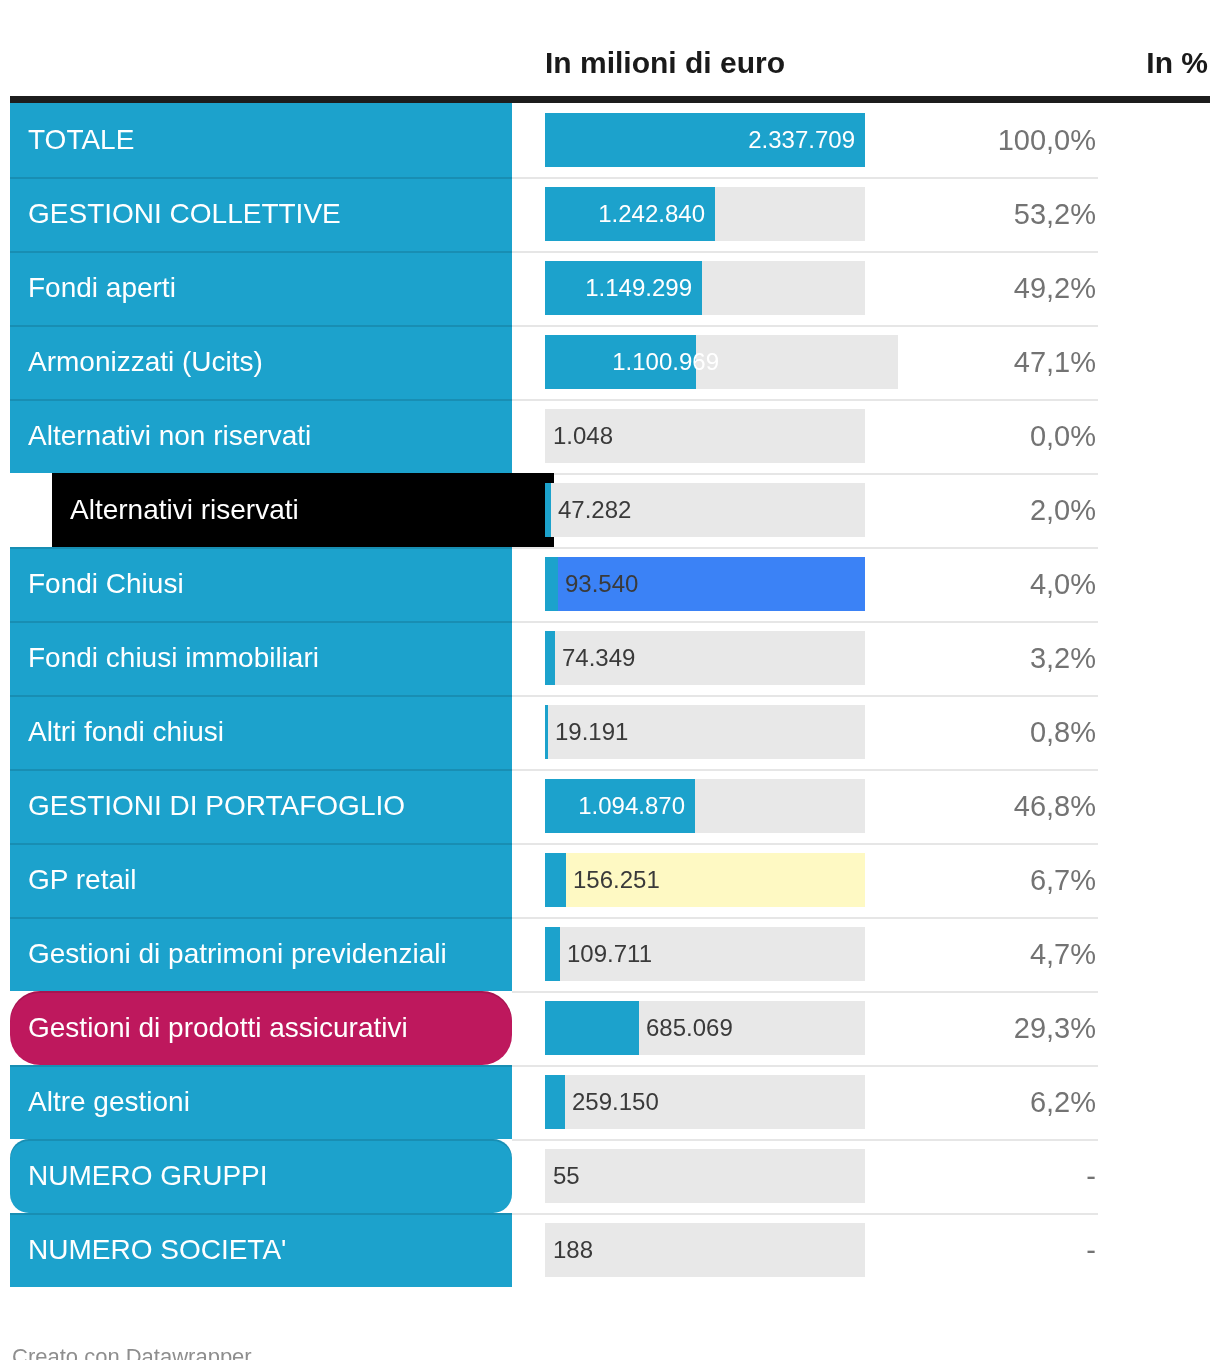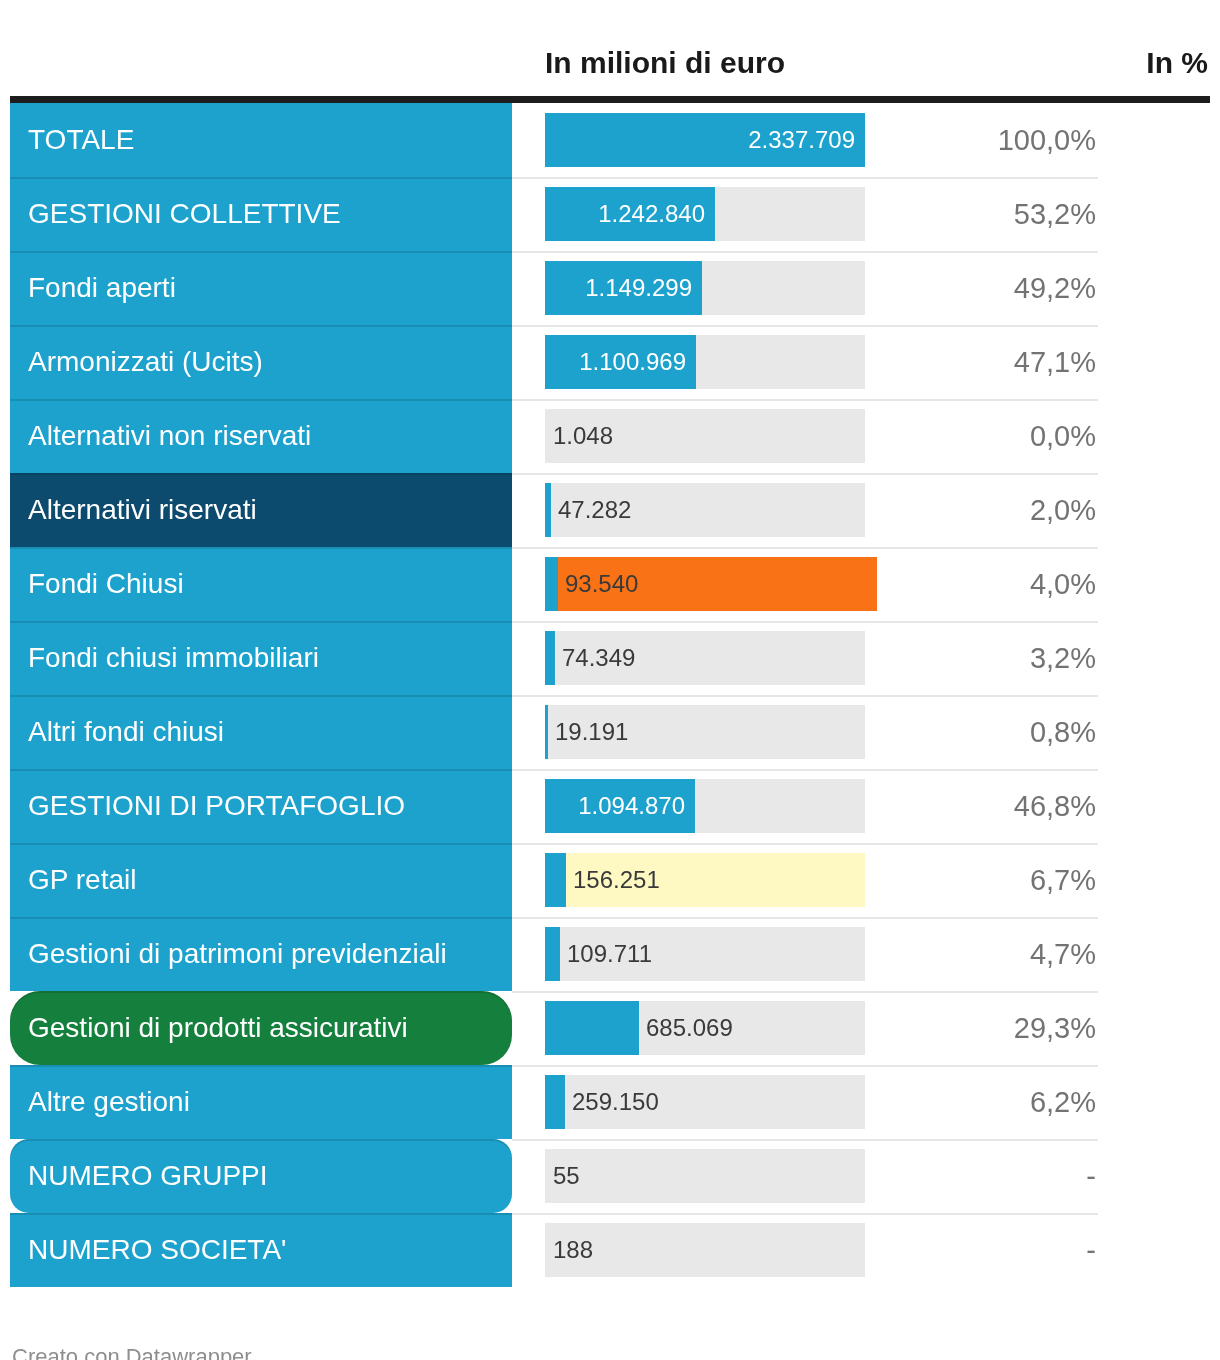--- a/index.html
+++ b/index.html
@@ -158,48 +158,48 @@
     <div class="cat" style="background: rgb(28, 162, 204);">Fondi aperti</div>
     <div class="track" style="background: rgb(232, 232, 232);">
       <div class="bar" style="width: 157px; background: rgb(28, 162, 204);"></div>
       <span class="val inside" style="right: 173px;">1.149.299</span>
     </div>
     <div class="pct">49,2%</div>
   </div>
 
   <div class="row">
     <div class="cat" style="background: rgb(28, 162, 204);">Armonizzati (Ucits)</div>
-    <div class="track" style="background: rgb(232, 232, 232);">
+    <div class="track" style="background: rgb(232, 232, 232); padding-left: 33px;">
       <div class="bar" style="width: 151px; background: rgb(28, 162, 204);"></div>
       <span class="val inside" style="right: 179px;">1.100.969</span>
     </div>
     <div class="pct">47,1%</div>
   </div>
 
   <div class="row">
     <div class="cat" style="background: rgb(28, 162, 204);">Alternativi non riservati</div>
     <div class="track" style="background: rgb(232, 232, 232);">
 
       <span class="val outside" style="left: 8px;">1.048</span>
     </div>
     <div class="pct">0,0%</div>
   </div>
 
   <div class="row">
-    <div class="cat" style="background: #0c4a6e;">Alternativi riservati</div>
+    <div class="cat" style="background: #000000; margin-left: 42px;">Alternativi riservati</div>
     <div class="track" style="background: rgb(232, 232, 232);">
       <div class="bar" style="width: 6px; background: rgb(28, 162, 204);"></div>
       <span class="val outside" style="left: 13px;">47.282</span>
     </div>
     <div class="pct">2,0%</div>
   </div>
 
   <div class="row">
     <div class="cat" style="background: rgb(28, 162, 204);">Fondi Chiusi</div>
-    <div class="track" style="background: #f97316; padding-left: 12px;">
+    <div class="track" style="background: #3b82f6;">
       <div class="bar" style="width: 13px; background: rgb(28, 162, 204);"></div>
       <span class="val outside" style="left: 20px;">93.540</span>
     </div>
     <div class="pct">4,0%</div>
   </div>
 
   <div class="row">
     <div class="cat" style="background: rgb(28, 162, 204);">Fondi chiusi immobiliari</div>
     <div class="track" style="background: rgb(232, 232, 232);">
       <div class="bar" style="width: 10px; background: rgb(28, 162, 204);"></div>
@@ -238,21 +238,21 @@
   <div class="row">
     <div class="cat" style="background: rgb(28, 162, 204);">Gestioni di patrimoni previdenziali</div>
     <div class="track" style="background: rgb(232, 232, 232);">
       <div class="bar" style="width: 15px; background: rgb(28, 162, 204);"></div>
       <span class="val outside" style="left: 22px;">109.711</span>
     </div>
     <div class="pct">4,7%</div>
   </div>
 
   <div class="row">
-    <div class="cat" style="background: #15803d; border-radius: 30px;">Gestioni di prodotti assicurativi</div>
+    <div class="cat" style="background: #be185d; border-radius: 30px;">Gestioni di prodotti assicurativi</div>
     <div class="track" style="background: rgb(232, 232, 232);">
       <div class="bar" style="width: 94px; background: rgb(28, 162, 204);"></div>
       <span class="val outside" style="left: 101px;">685.069</span>
     </div>
     <div class="pct">29,3%</div>
   </div>
 
   <div class="row">
     <div class="cat" style="background: rgb(28, 162, 204);">Altre gestioni</div>
     <div class="track" style="background: rgb(232, 232, 232);">

